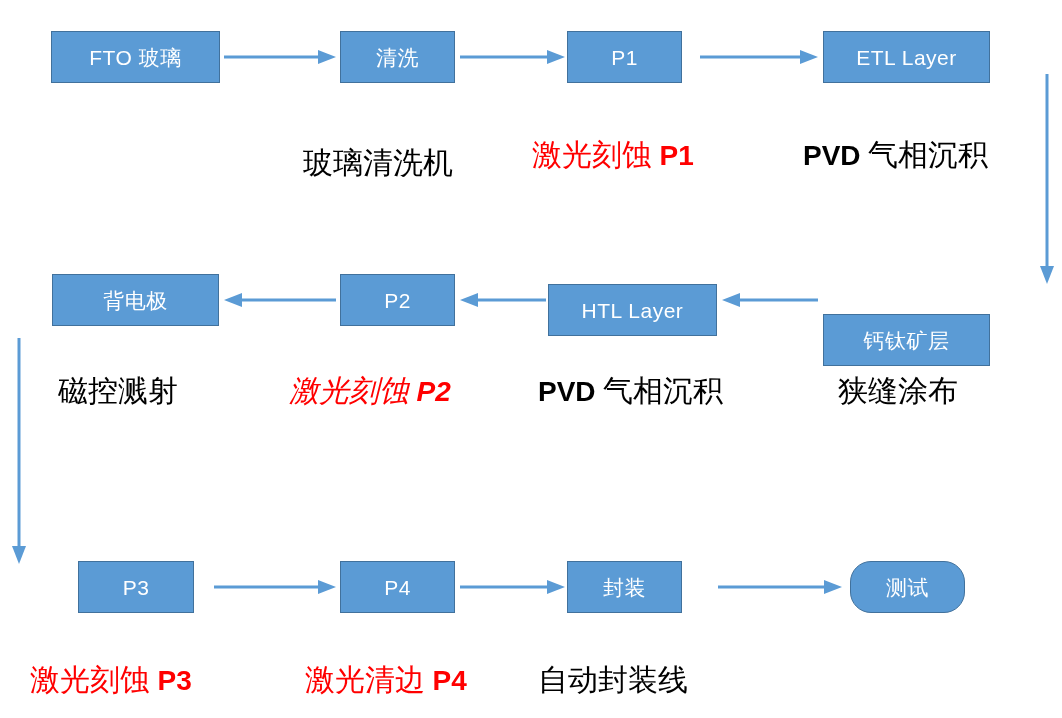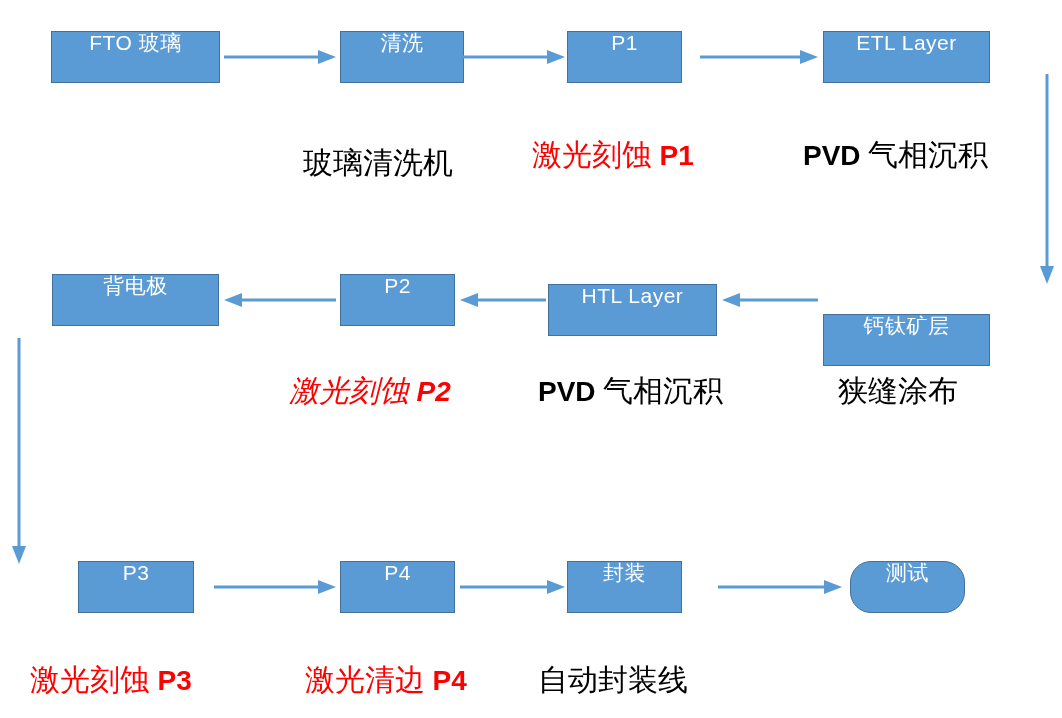--- a/index.html
+++ b/index.html
@@ -15,21 +15,21 @@
     overflow: hidden;
     font-family: "Liberation Sans", sans-serif;
   }
   .node {
     position: absolute;
     box-sizing: border-box;
     background: #5B9BD5;
     border: 1px solid #41719C;
     color: #ffffff;
     display: flex;
-    align-items: flex-start;
+    align-items: center;
     justify-content: center;
     font-size: 21px;
     font-family: "Liberation Sans", sans-serif;
     letter-spacing: 0.5px;
     line-height: 1;
   }
   .caption {
     position: absolute;
     font-size: 30px;
     line-height: 1;
@@ -58,21 +58,21 @@
     <span>FTO 玻璃</span>
   </div>
 
   <div class="arrow-h" style="left:224px; top:46px; width:112px; height:22px;">
     <svg width="112" height="22" viewBox="0 0 112 22">
       <line x1="0" y1="11" x2="96" y2="11" stroke="#5B9BD5" stroke-width="3"></line>
       <polygon points="94,4 112,11 94,18" fill="#5B9BD5"></polygon>
     </svg>
   </div>
 
-  <div class="node" style="left:340px; top:31px; width:124px; height:52px;">
+  <div class="node" style="left:340px; top:31px; width:115px; height:52px;">
     <span>清洗</span>
   </div>
 
   <div class="arrow-h" style="left:460px; top:46px; width:105px; height:22px;">
     <svg width="105" height="22" viewBox="0 0 105 22">
       <line x1="0" y1="11" x2="89" y2="11" stroke="#5B9BD5" stroke-width="3"></line>
       <polygon points="87,4 105,11 87,18" fill="#5B9BD5"></polygon>
     </svg>
   </div>
 
@@ -140,20 +140,23 @@
     <svg width="96" height="22" viewBox="0 0 96 22">
       <line x1="96" y1="11" x2="16" y2="11" stroke="#5B9BD5" stroke-width="3"></line>
       <polygon points="18,4 0,11 18,18" fill="#5B9BD5"></polygon>
     </svg>
   </div>
 
   <div class="node" style="left:823px; top:274px; width:167px; height:52px;margin-top:40px;">
     <span>钙钛矿层</span>
   </div>
 
+  <div class="caption" style="left:58px; top:376px;">
+    <span>磁控溅射</span>
+  </div>
 
   <div class="caption red" style="left:289px; top:376px;font-style:italic;">
     <span>激光刻蚀</span><span> </span><span class="lat">P2</span>
   </div>
 
   <div class="caption" style="left:538px; top:376px;">
     <span class="lat">PVD</span><span> </span><span>气相沉积</span>
   </div>
 
   <div class="caption" style="left:838px; top:376px;">

